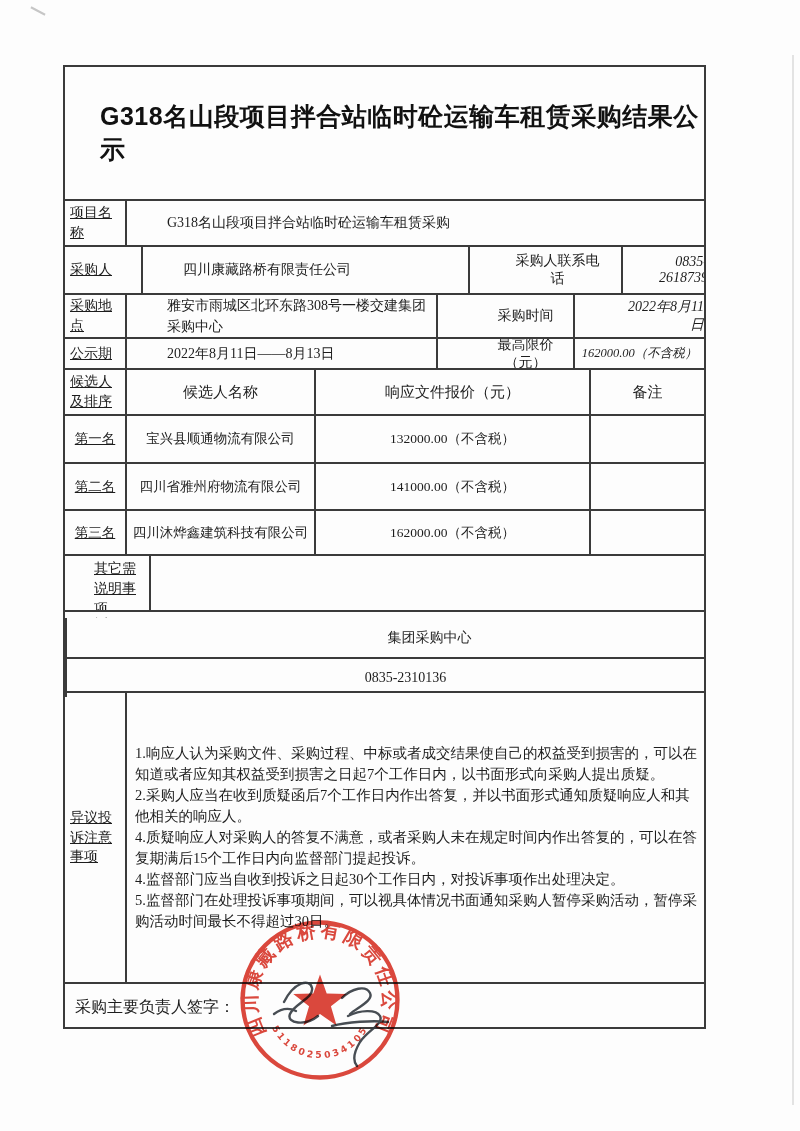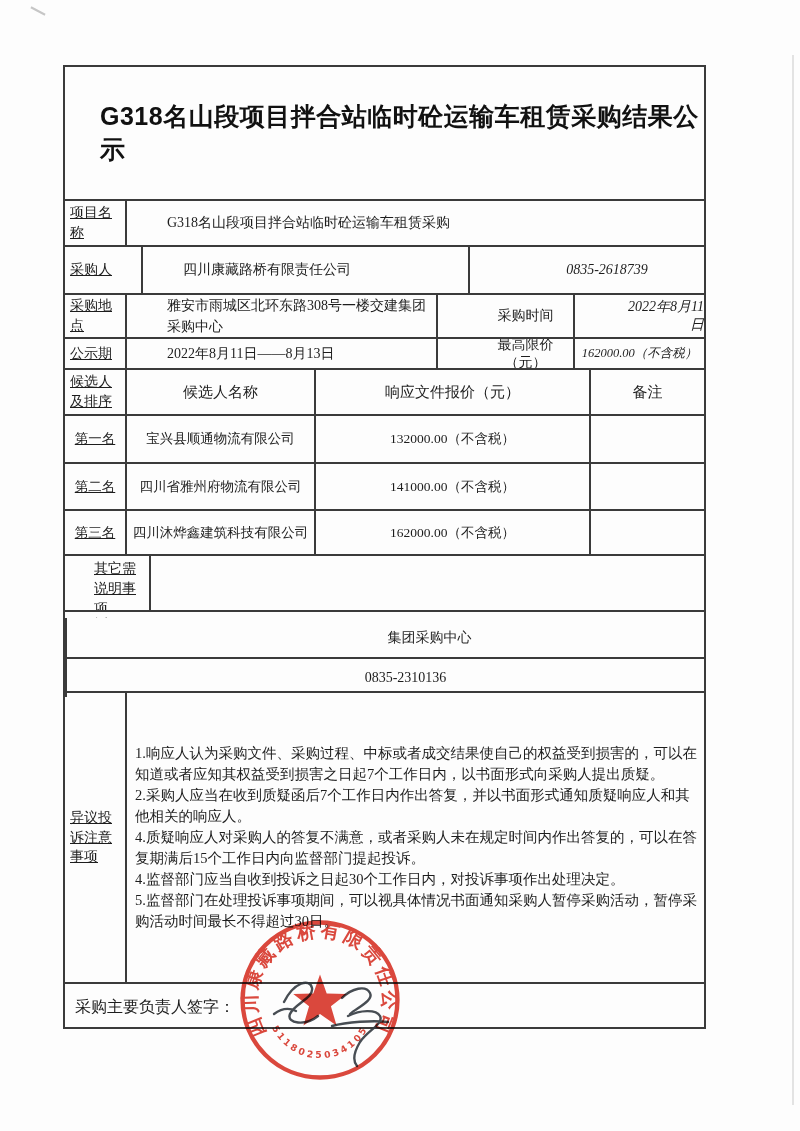--- a/index.html
+++ b/index.html
@@ -79,20 +79,21 @@
     </div>
 
     <div class="trow bt row-project">
       <div class="cell col-label">项目名称</div>
       <div class="cell bl colR pad fs14">G318名山段项目拌合站临时砼运输车租赁采购</div>
     </div>
 
     <div class="trow bt row-purchaser">
       <div class="cell col-label">采购人</div>
       <div class="cell bl colA pad fs14">四川康藏路桥有限责任公司</div>
+      <div class="cell bl colB fs14">采购人联系电话</div>
       <div class="cell bl colC fs14">0835-2618739</div>
     </div>
 
     <div class="trow bt row-location">
       <div class="cell col-label">采购地点</div>
       <div class="cell bl colA pad fs14 loc-value">
         <span>雅安市雨城区北环东路308号一楼交建集团采购中心</span>
 
       </div>
       <div class="cell bl colB fs14">采购时间</div>

